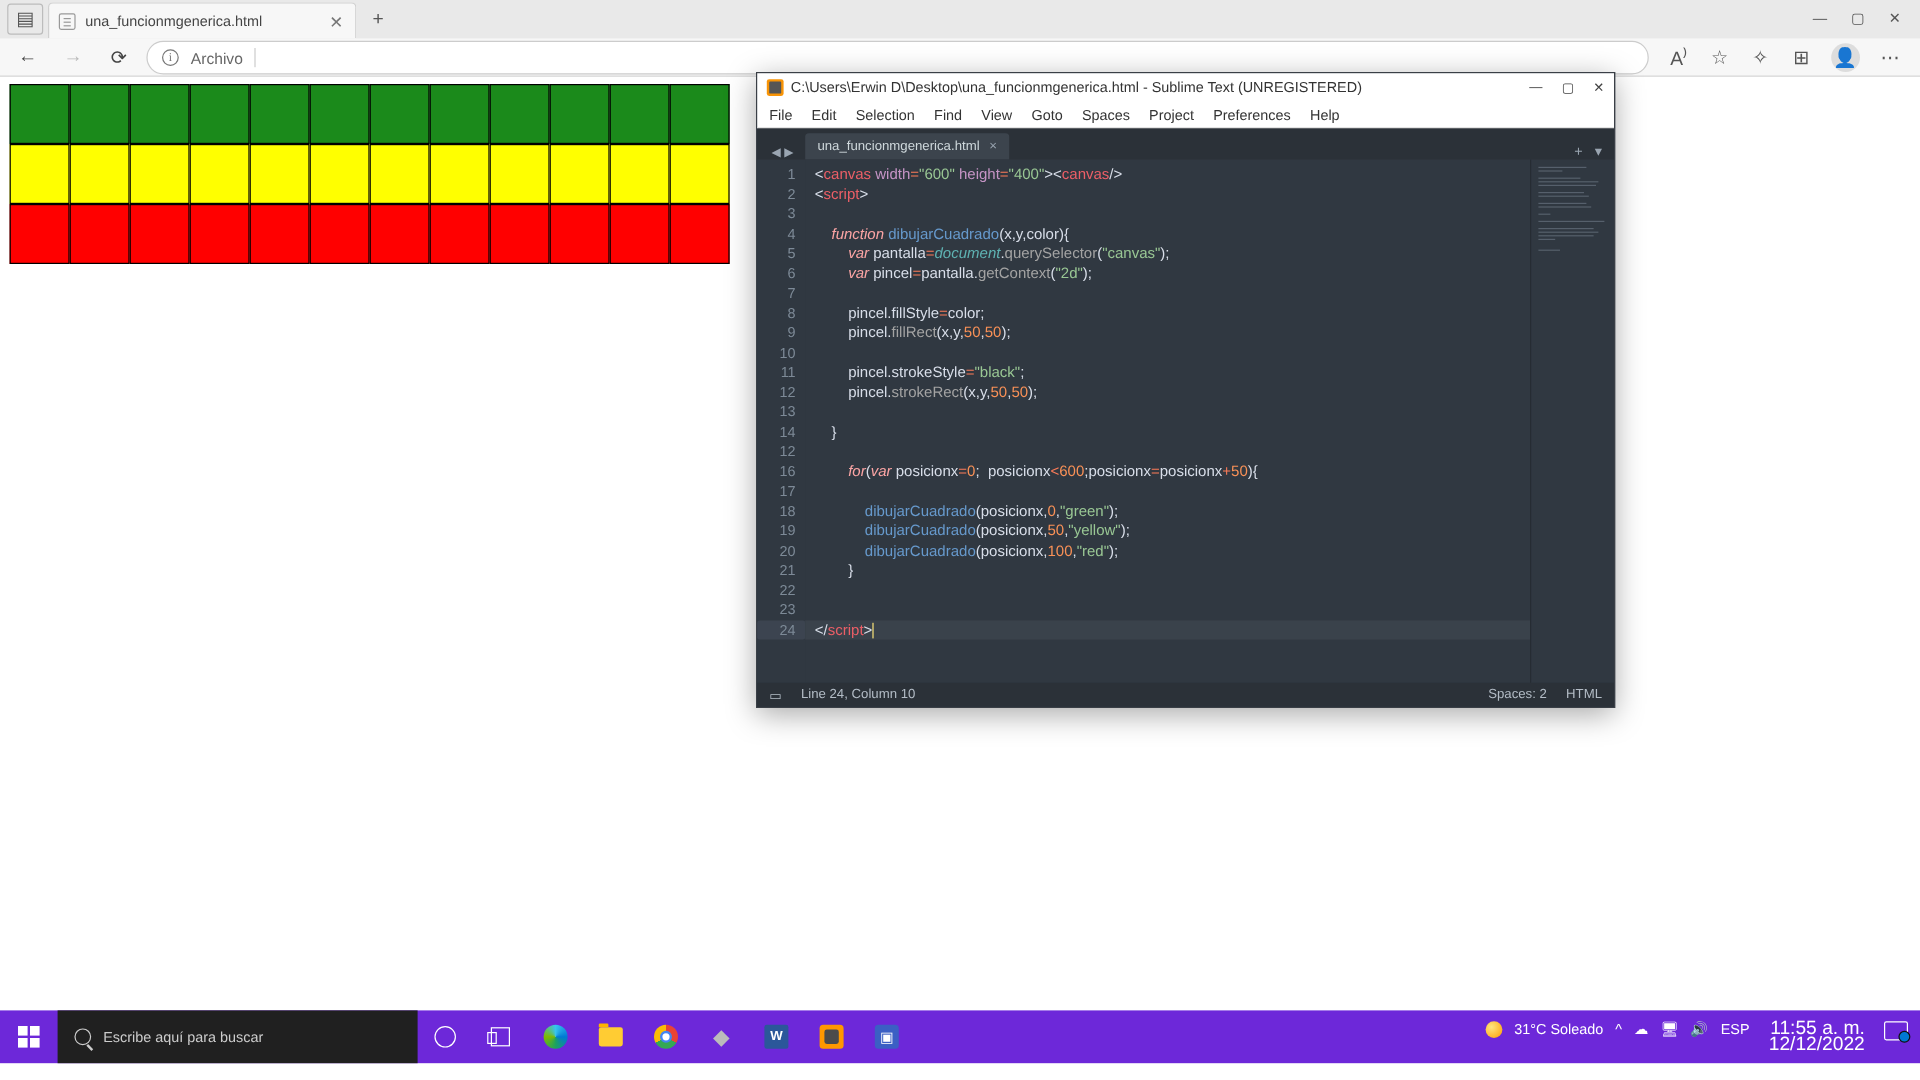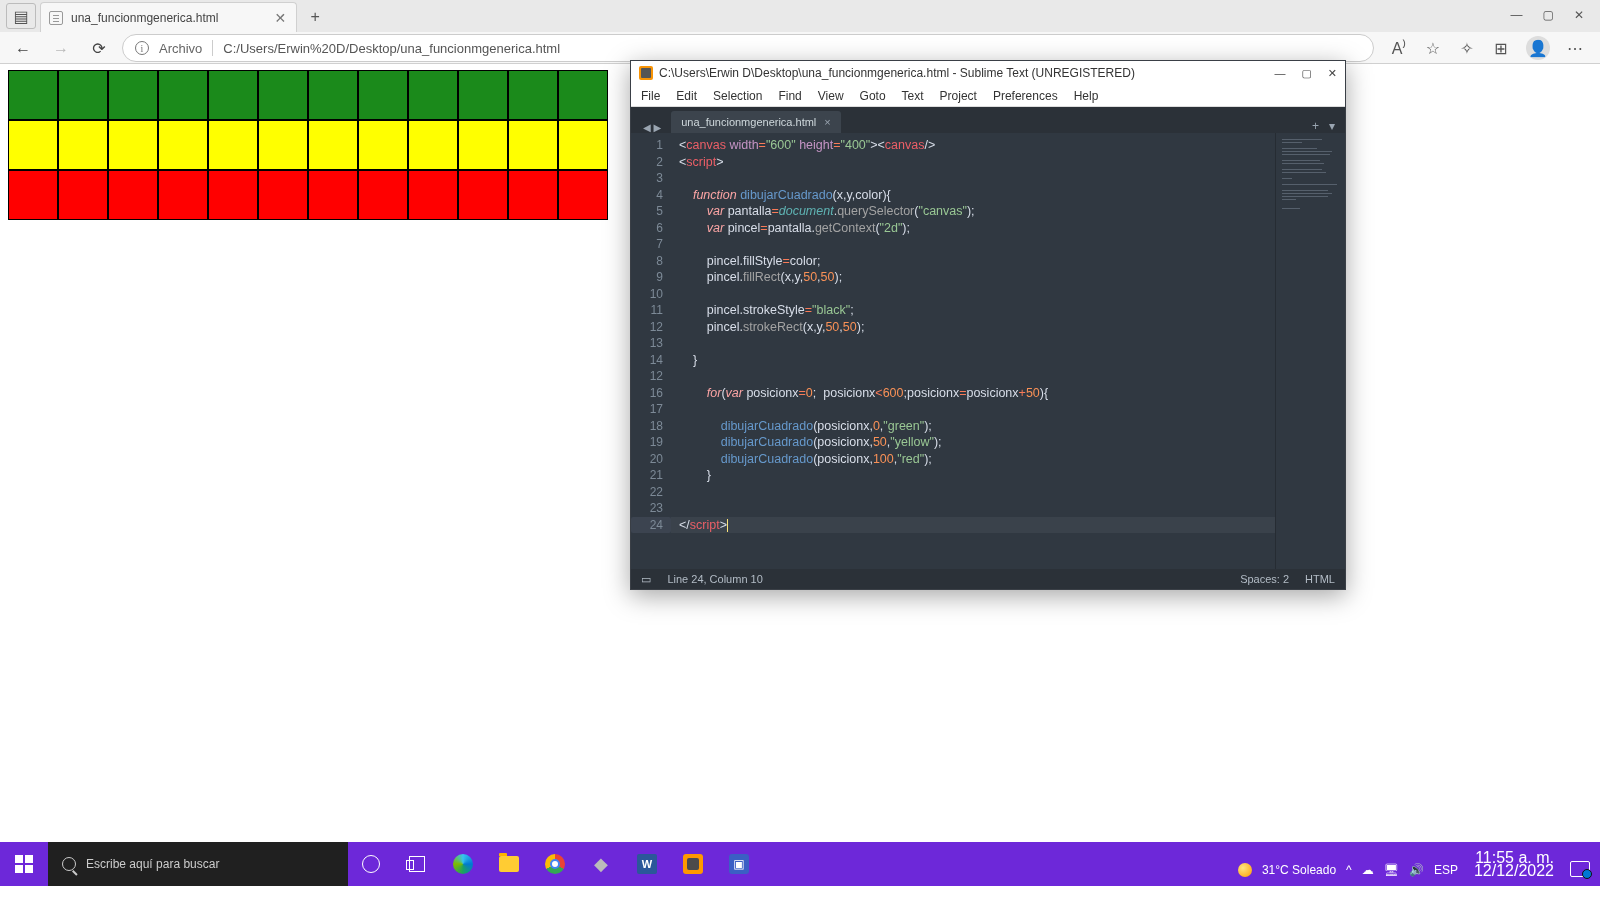--- a/index.html
+++ b/index.html
@@ -77,21 +77,21 @@
   
   .taskbar { position:absolute; bottom:14px; left:0; right:0; height:44px; background:#6d28d9; display:flex; align-items:center; color:#fff; font-size:12px;}
   .tb-start { width:48px; height:44px; display:flex; align-items:center; justify-content:center; }
   .win-logo { width:18px; height:18px; display:grid; grid-template-columns:1fr 1fr; grid-template-rows:1fr 1fr; gap:2px;}
   .win-logo div{background:#fff;}
   .tb-search { display:flex; align-items:center; gap:10px; background:#202020; height:44px; padding:0 16px 0 14px; width:300px; color:#ccc;}
   .tb-search .mag { width:14px;height:14px;border:1.5px solid #ccc;border-radius:50%;position:relative;}
   .tb-search .mag:after{content:"";position:absolute;width:6px;height:1.5px;background:#ccc;bottom:-3px;right:-3px;transform:rotate(45deg);}
   .tb-icons { display:flex; align-items:center; height:100%; }
   .tb-ico { width:46px; height:44px; display:flex; align-items:center; justify-content:center; font-size:18px;}
-  .tb-right { margin-left:auto; display:flex; align-items:flex-end; gap:10px; padding-right:10px;}
+  .tb-right { margin-left:auto; display:flex; align-items:flex-start; gap:10px; padding-right:10px;}
   .weather-dot{width:14px;height:14px;border-radius:50%;background:radial-gradient(circle at 35% 35%, #ffe680, #ff9d00);}
   .clock { text-align:right; line-height:13px; font-size:16px; padding:0 6px;}
   .notif { width:20px; height:16px; border:1.5px solid #fff; border-radius:2px; position:relative;}
   .notif:after{content:"";position:absolute;right:-3px;bottom:-3px;width:8px;height:8px;border-radius:50%;background:#0078d4;border:1px solid #101010;font-size:7px;}
 
   .edge-ico{width:20px;height:20px;border-radius:50%;background:conic-gradient(#36c5f0,#0078d4,#1ba260,#7fba00,#36c5f0);}
   .folder-ico{width:20px;height:16px;background:#ffcc33;border-radius:2px;position:relative;}
   .folder-ico:before{content:"";position:absolute;top:-3px;left:0;width:8px;height:3px;background:#ffb300;border-radius:1px 1px 0 0;}
   .chrome-ico{width:20px;height:20px;border-radius:50%;background:conic-gradient(#ea4335 0 120deg,#34a853 120deg 240deg,#fbbc05 240deg 360deg);position:relative;}
   .chrome-ico:after{content:"";position:absolute;inset:5px;background:#fff;border-radius:50%;border:2px solid #4285f4;}
@@ -123,21 +123,20 @@
     </div>
   </div>
   <div class="addr-row">
     <div class="nav-btn">←</div>
     <div class="nav-btn" style="opacity:.35">→</div>
     <div class="nav-btn">⟳</div>
     <div class="addr-bar">
       <span class="addr-info">i</span>
       <span class="addr-chip">Archivo</span>
       <span class="addr-sep"></span>
-      <span class="addr-url">C:/Users/Erwin%20D/Desktop/una_funcionmgenerica.html</span>
     </div>
     <div class="right-icons">
       <span class="ico">A⁾</span>
       <span class="ico">☆</span>
       <span class="ico">✧</span>
       <span class="ico">⊞</span>
       <span class="avatar">👤</span>
       <span class="ico">⋯</span>
     </div>
   </div>
@@ -200,21 +199,21 @@
       <span>✕</span>
     </div>
   </div>
   <div class="st-menubar" id="st-menubar">
       <span>File</span>
       <span>Edit</span>
       <span>Selection</span>
       <span>Find</span>
       <span>View</span>
       <span>Goto</span>
-      <span>Text</span>
+      <span>Spaces</span>
       <span>Project</span>
       <span>Preferences</span>
       <span>Help</span>
     </div>
   <div class="st-tabbar">
     <div class="st-tab-nav">◀ ▶</div>
     <div class="st-tab">
       <span>una_funcionmgenerica.html</span>
       <span class="x">×</span>
     </div>

